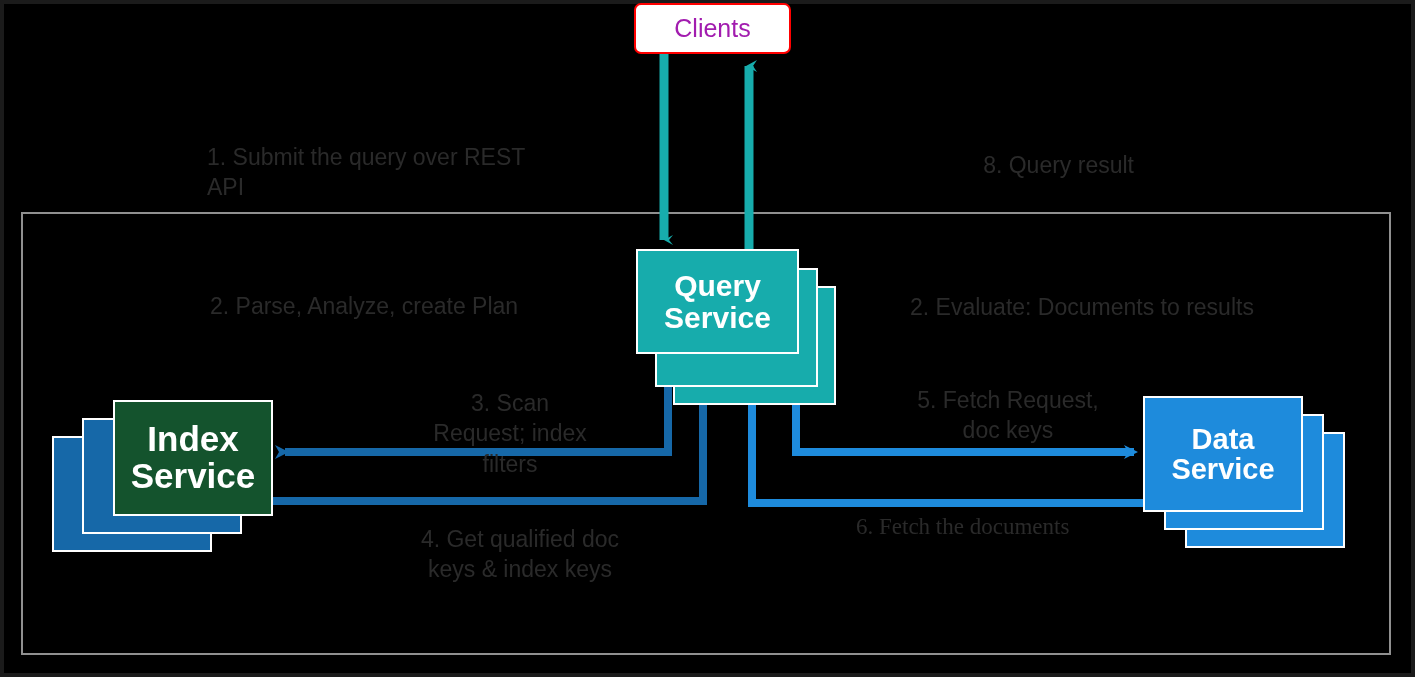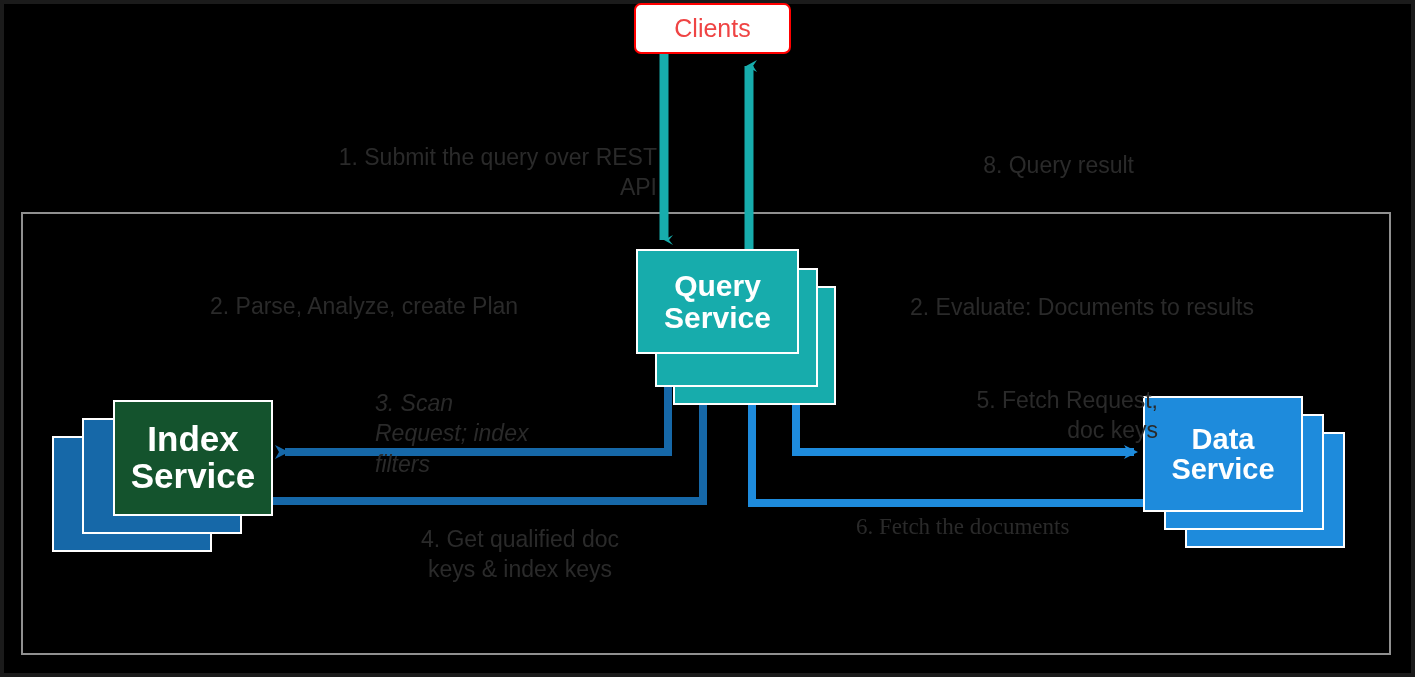--- a/index.html
+++ b/index.html
@@ -38,21 +38,21 @@
     position: absolute;
     left: 634px; top: 3px;
     width: 157px; height: 51px;
     box-sizing: border-box;
     background: #ffffff;
     border: 2px solid #ff0000;
     border-radius: 7px;
     display: flex;
     align-items: center;
     justify-content: center;
-    color: #ef4444;
+    color: #a21caf;
     font-size: 25px;
     z-index: 40;
   }
   
   .node { position: absolute; }
   .node .layer {
     position: absolute;
     box-sizing: border-box;
     border: 2px solid #ffffff;
   }
@@ -94,27 +94,27 @@
   
   .label {
     position: absolute;
     color: #2a2a2a;
     font-size: 23px;
     line-height: 1.32;
     z-index: 50;
     white-space: pre-line;
   }
 
-  #lbl-1 { left: 207px; top: 142px; width: 450px; text-align: right; }
+  #lbl-1 { left: 207px; top: 142px; width: 450px; text-align: left; }
   #lbl-8 { left: 795px; top: 150px; width: 300px; text-align: right; margin-left: 39px; }
   #lbl-2 { left: 210px; top: 291px; width: 425px; text-align: left; }
   #lbl-7 { left: 910px; top: 292px; width: 470px; text-align: left; }
-  #lbl-3 { left: 375px; top: 388px; width: 270px; text-align: left; font-style: italic; }
+  #lbl-3 { left: 375px; top: 388px; width: 270px; text-align: center; }
   #lbl-4 { left: 375px; top: 524px; width: 290px; text-align: center; }
-  #lbl-5 { left: 858px; top: 385px; width: 300px; text-align: right; }
+  #lbl-5 { left: 858px; top: 385px; width: 300px; text-align: center; }
   #lbl-6 { left: 856px; top: 512px; width: 330px; text-align: left; font-family: Liberation Serif, serif; }
 </style>
 </head>
 <body>
 
 <div id="canvas">
 
   <svg id="connectors" class="under" viewBox="0 0 1415 677" width="1415" height="677">
     <defs>
       <marker id="mk-teal-down" markerWidth="12" markerHeight="12" refX="5" refY="9" orient="auto" markerUnits="userSpaceOnUse">

